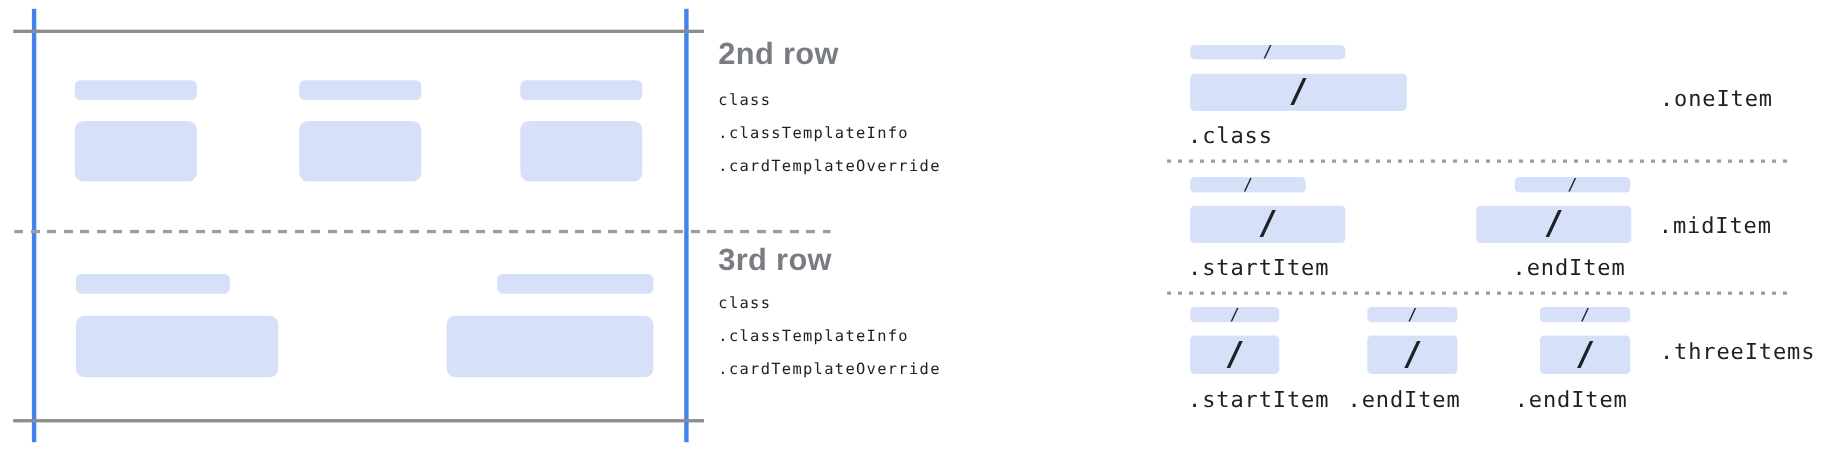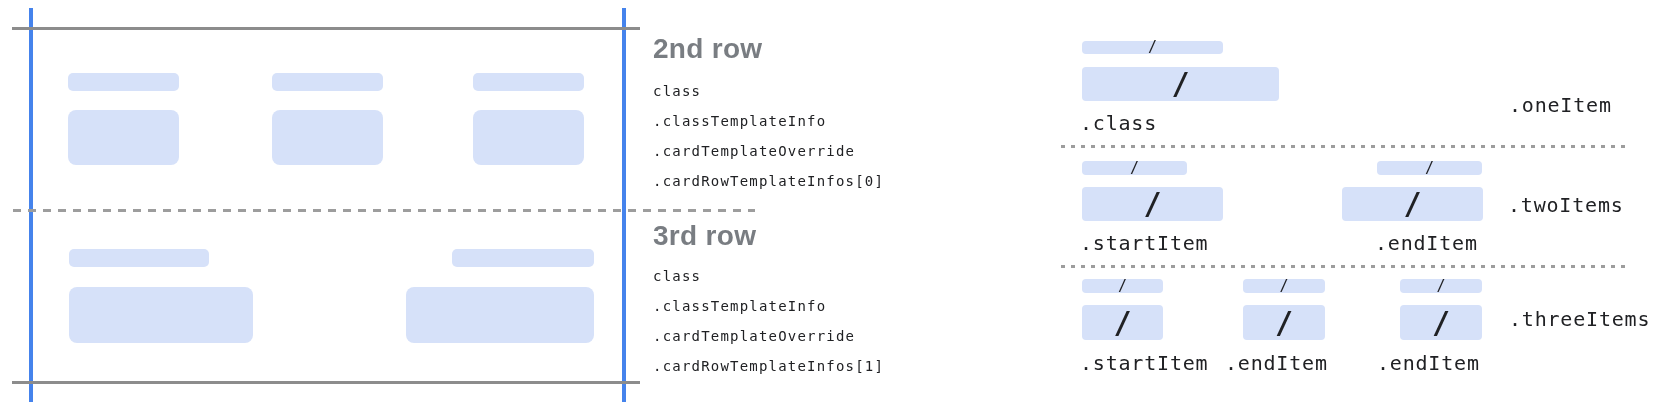--- a/index.html
+++ b/index.html
@@ -78,65 +78,63 @@
     <div class="bar" style="left:452px;top:249px;width:142px;height:18px;"></div>
     <div class="box" style="left:406px;top:287px;width:188px;height:56px;"></div>
   </div>
 
   <div>
     <div class="heading" style="top:35px;">2nd row</div>
     <div class="codeblock" style="top:76px;">
       <div>class</div>
       <div>.classTemplateInfo</div>
       <div>.cardTemplateOverride</div>
-      <div>.cardRowTemplateInfos[0]</div>
     </div>
   </div>
 
   <div>
     <div class="heading" style="top:222px;text-align:center;">3rd row</div>
     <div class="codeblock" style="top:261px;">
       <div>class</div>
       <div>.classTemplateInfo</div>
       <div>.cardTemplateOverride</div>
-      <div>.cardRowTemplateInfos[1]</div>
     </div>
   </div>
 
   <div>
 
     <div>
       <div class="slashbar slash-sm" style="left:1082px;top:41px;width:141px;height:13px;">
         <span>/</span>
       </div>
       <div class="slashbar slash-lg" style="left:1082px;top:67px;width:197px;height:34px;">
         <span>/</span>
       </div>
       <div class="mlabel" style="left:1080px;top:110px;">.class</div>
-      <div class="mlabel" style="left:1509px;top:76px;margin-top:16px;">.oneItem</div>
+      <div class="mlabel" style="left:1509px;top:76px;">.oneItem</div>
     </div>
 
     <div class="dotline" style="top:145px;"></div>
 
     <div>
       <div class="slashbar slash-sm" style="left:1082px;top:161px;width:105px;height:14px;">
         <span>/</span>
       </div>
       <div class="slashbar slash-lg" style="left:1082px;top:187px;width:141px;height:34px;">
         <span>/</span>
       </div>
       <div class="slashbar slash-sm" style="left:1377px;top:161px;width:105px;height:14px;">
         <span>/</span>
       </div>
       <div class="slashbar slash-lg" style="left:1342px;top:187px;width:141px;height:34px;">
         <span>/</span>
       </div>
       <div class="mlabel" style="left:1080px;top:230px;">.startItem</div>
       <div class="mlabel" style="left:1375px;top:230px;">.endItem</div>
-      <div class="mlabel" style="left:1508px;top:192px;">.twoItems</div>
+      <div class="mlabel" style="left:1508px;top:192px;">.midItem</div>
     </div>
 
     <div class="dotline" style="top:265px;"></div>
 
     <div>
       <div class="slashbar slash-sm" style="left:1082px;top:279px;width:81px;height:14px;">
         <span>/</span>
       </div>
       <div class="slashbar slash-lg" style="left:1082px;top:305px;width:81px;height:35px;">
         <span>/</span>

